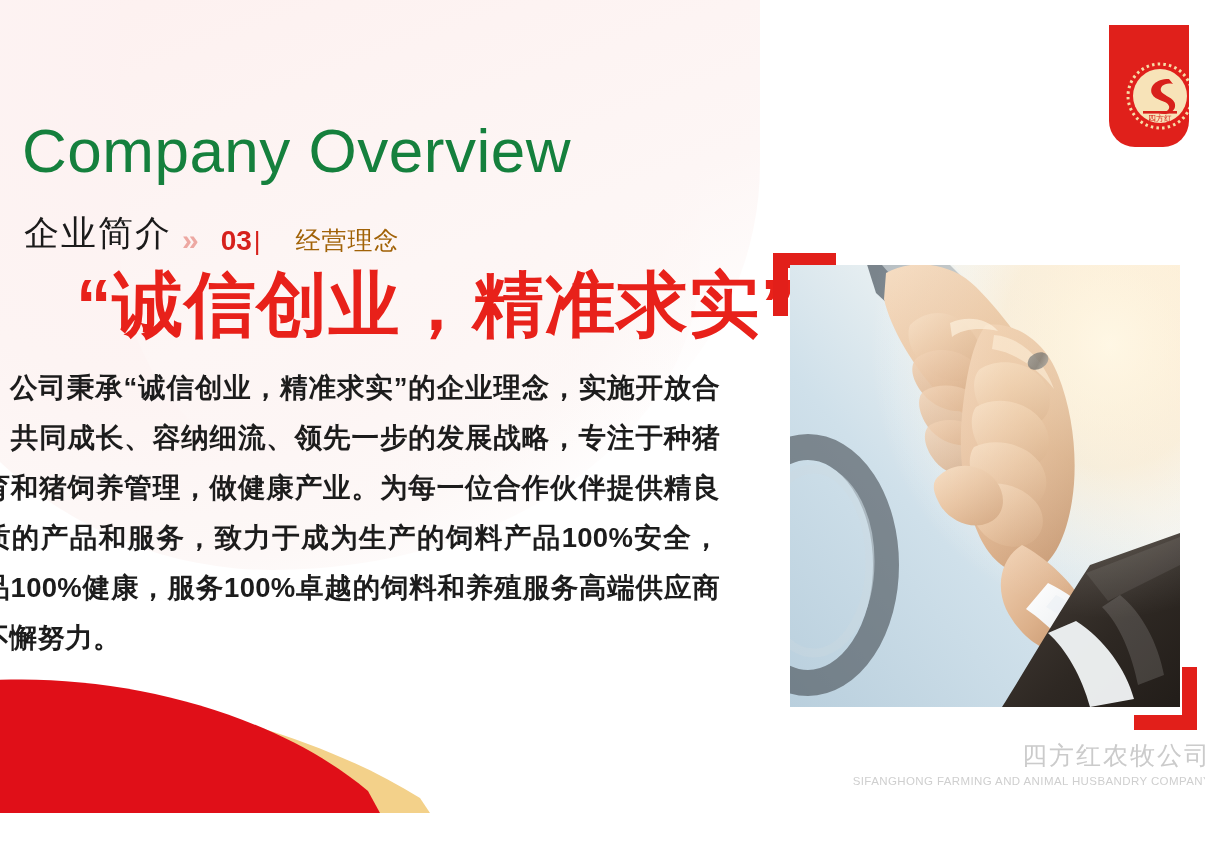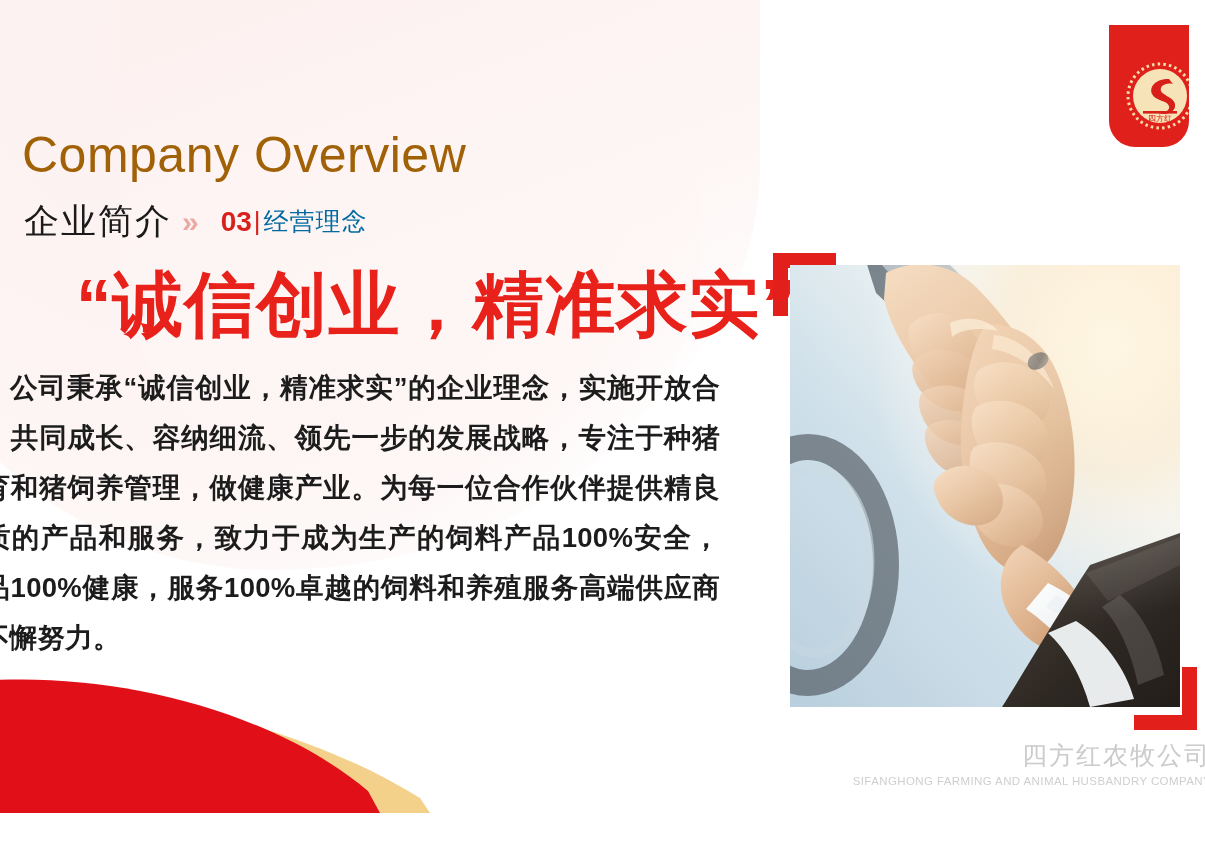--- a/index.html
+++ b/index.html
@@ -68,35 +68,35 @@
     left: 16px;
     top: 36px;
     width: 70px;
     height: 70px;
   }
 
   
   .title-en {
     position: absolute;
     left: 22px;
-    top: 129px;
-    font-size: 50px;
+    top: 118px;
+    font-size: 62px;
     line-height: 1.05;
     letter-spacing: 0.5px;
-    color: #a16207;
+    color: #15803d;
     font-weight: 400;
     white-space: nowrap;
   }
 
   .subline {
     position: absolute;
     left: 24px;
-    top: 198px;
+    top: 210px;
     display: flex;
-    align-items: center;
+    align-items: flex-end;
     white-space: nowrap;
   }
   .sub-cn {
     font-size: 35px;
     color: #1b1b1b;
     letter-spacing: 2px;
     font-weight: 400;
   }
   .sub-chev {
     font-size: 30px;
@@ -113,23 +113,24 @@
     letter-spacing: 0px;
   }
   .sub-bar {
     font-size: 26px;
     color: #d6211c;
     margin: 0 3px 0 2px;
     font-weight: 400;
   }
   .sub-tag {
     font-size: 25px;
-    color: #0369a1;
+    color: #a16207;
     letter-spacing: 1px;
     font-weight: 400;
+    margin-left: 32px;
   }
 
   
   .slogan {
     position: absolute;
     left: 76px;
     top: 266px;
     font-size: 71px;
     font-weight: 800;
     color: #e8211a;

